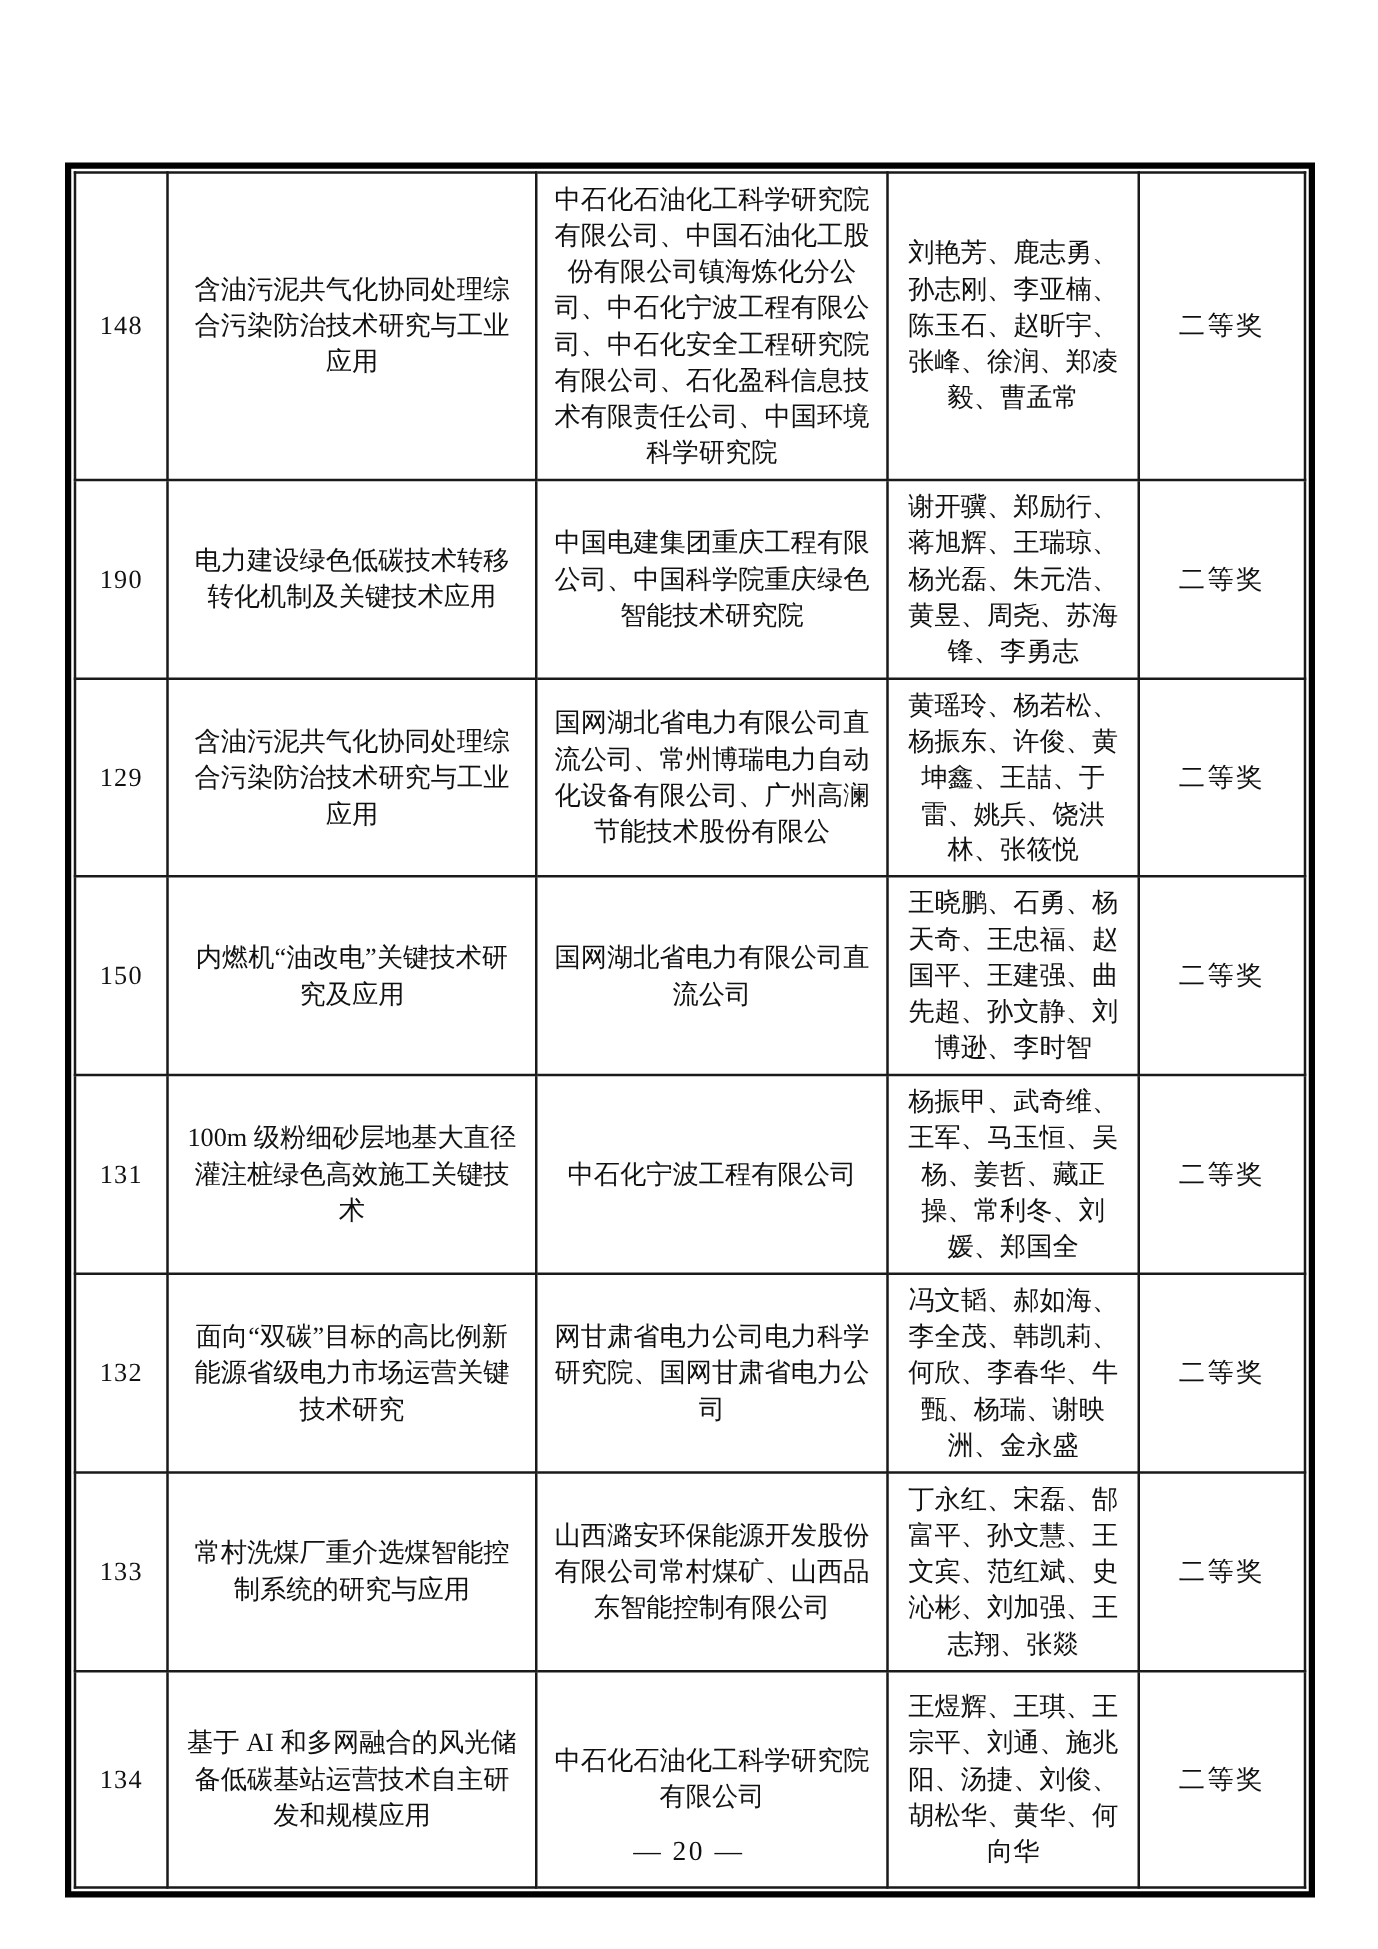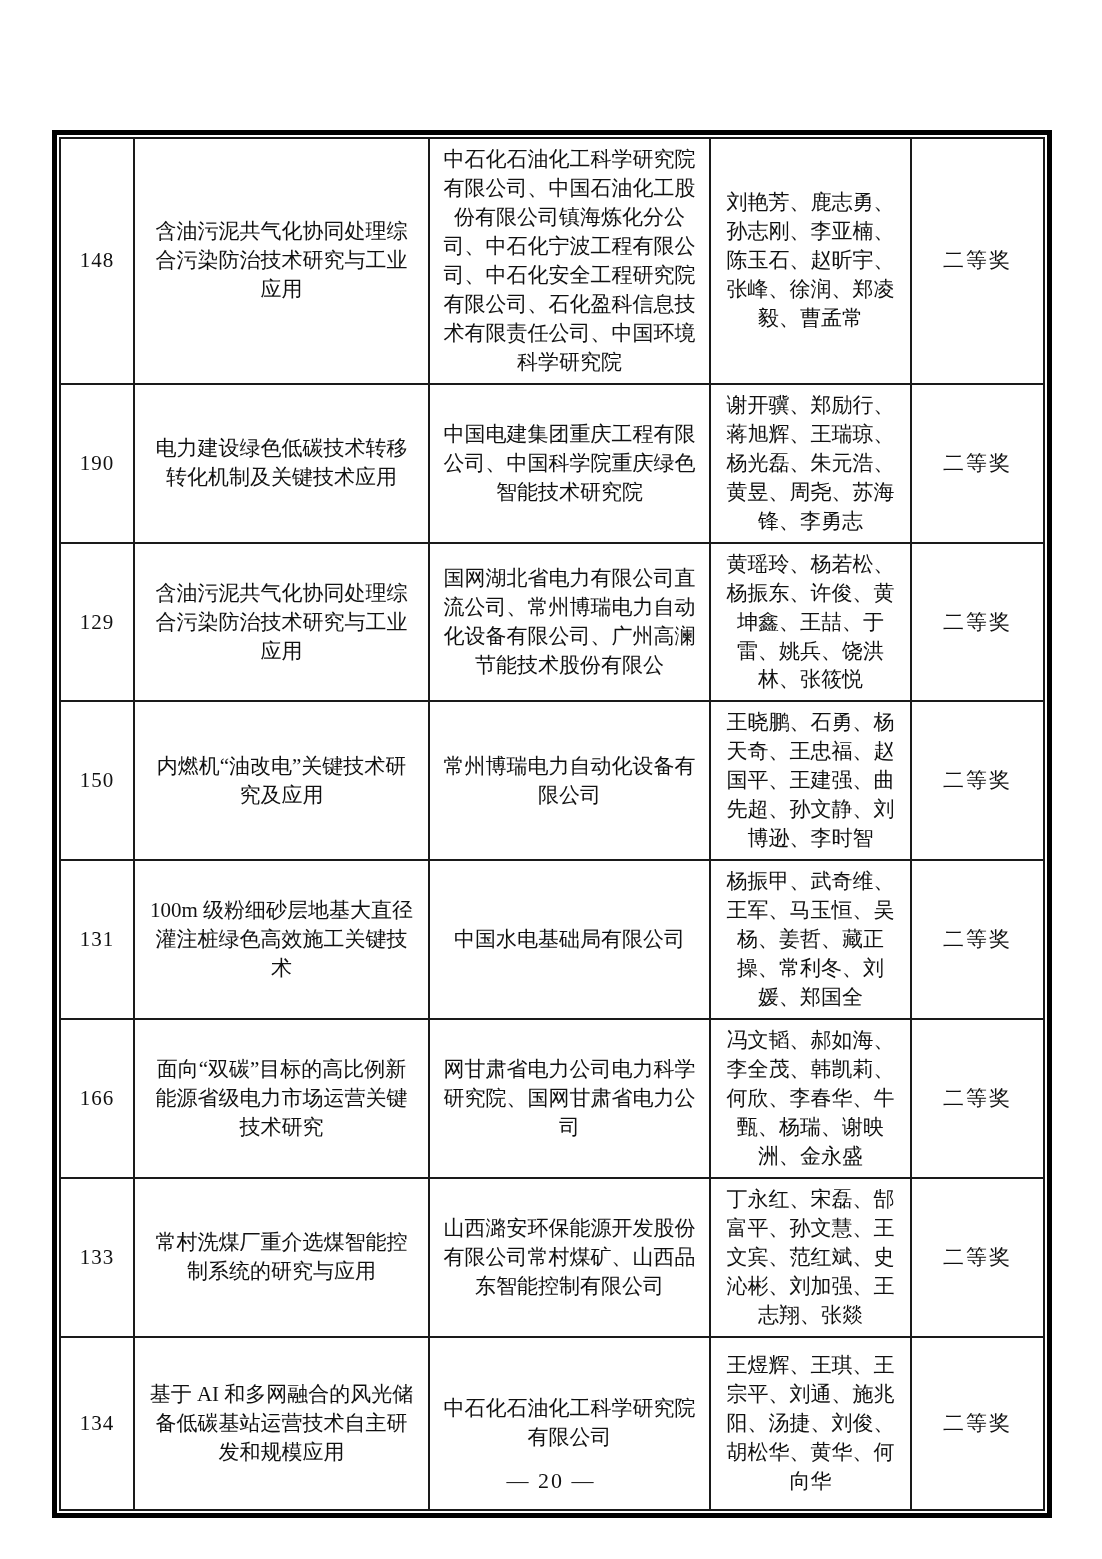--- a/index.html
+++ b/index.html
@@ -84,33 +84,33 @@
         <tr style="height:145px;">
           <td class="c-no">129</td>
           <td class="c-title">含油污泥共气化协同处理综合污染防治技术研究与工业应用</td>
           <td class="c-orgs">国网湖北省电力有限公司直流公司、常州博瑞电力自动化设备有限公司、广州高澜节能技术股份有限公</td>
           <td class="c-people">黄瑶玲、杨若松、杨振东、许俊、黄坤鑫、王喆、于雷、姚兵、饶洪林、张筱悦</td>
           <td class="c-award">二等奖</td>
         </tr>
         <tr style="height:145px;">
           <td class="c-no">150</td>
           <td class="c-title">内燃机“油改电”关键技术研究及应用</td>
-          <td class="c-orgs">常州博瑞电力自动化设备有限公司</td>
+          <td class="c-orgs">国网湖北省电力有限公司直流公司</td>
           <td class="c-people">王晓鹏、石勇、杨天奇、王忠福、赵国平、王建强、曲先超、孙文静、刘博逊、李时智</td>
           <td class="c-award">二等奖</td>
         </tr>
         <tr style="height:145px;">
           <td class="c-no">131</td>
           <td class="c-title">100m 级粉细砂层地基大直径灌注桩绿色高效施工关键技术</td>
-          <td class="c-orgs">中国水电基础局有限公司</td>
+          <td class="c-orgs">中石化宁波工程有限公司</td>
           <td class="c-people">杨振甲、武奇维、王军、马玉恒、吴杨、姜哲、藏正操、常利冬、刘媛、郑国全</td>
           <td class="c-award">二等奖</td>
         </tr>
         <tr style="height:148px;">
-          <td class="c-no">166</td>
+          <td class="c-no">132</td>
           <td class="c-title">面向“双碳”目标的高比例新能源省级电力市场运营关键技术研究</td>
           <td class="c-orgs">网甘肃省电力公司电力科学研究院、国网甘肃省电力公司</td>
           <td class="c-people">冯文韬、郝如海、李全茂、韩凯莉、何欣、李春华、牛甄、杨瑞、谢映洲、金永盛</td>
           <td class="c-award">二等奖</td>
         </tr>
         <tr style="height:148px;">
           <td class="c-no">133</td>
           <td class="c-title">常村洗煤厂重介选煤智能控制系统的研究与应用</td>
           <td class="c-orgs">山西潞安环保能源开发股份有限公司常村煤矿、山西品东智能控制有限公司</td>
           <td class="c-people">丁永红、宋磊、郜富平、孙文慧、王文宾、范红斌、史沁彬、刘加强、王志翔、张燚</td>

